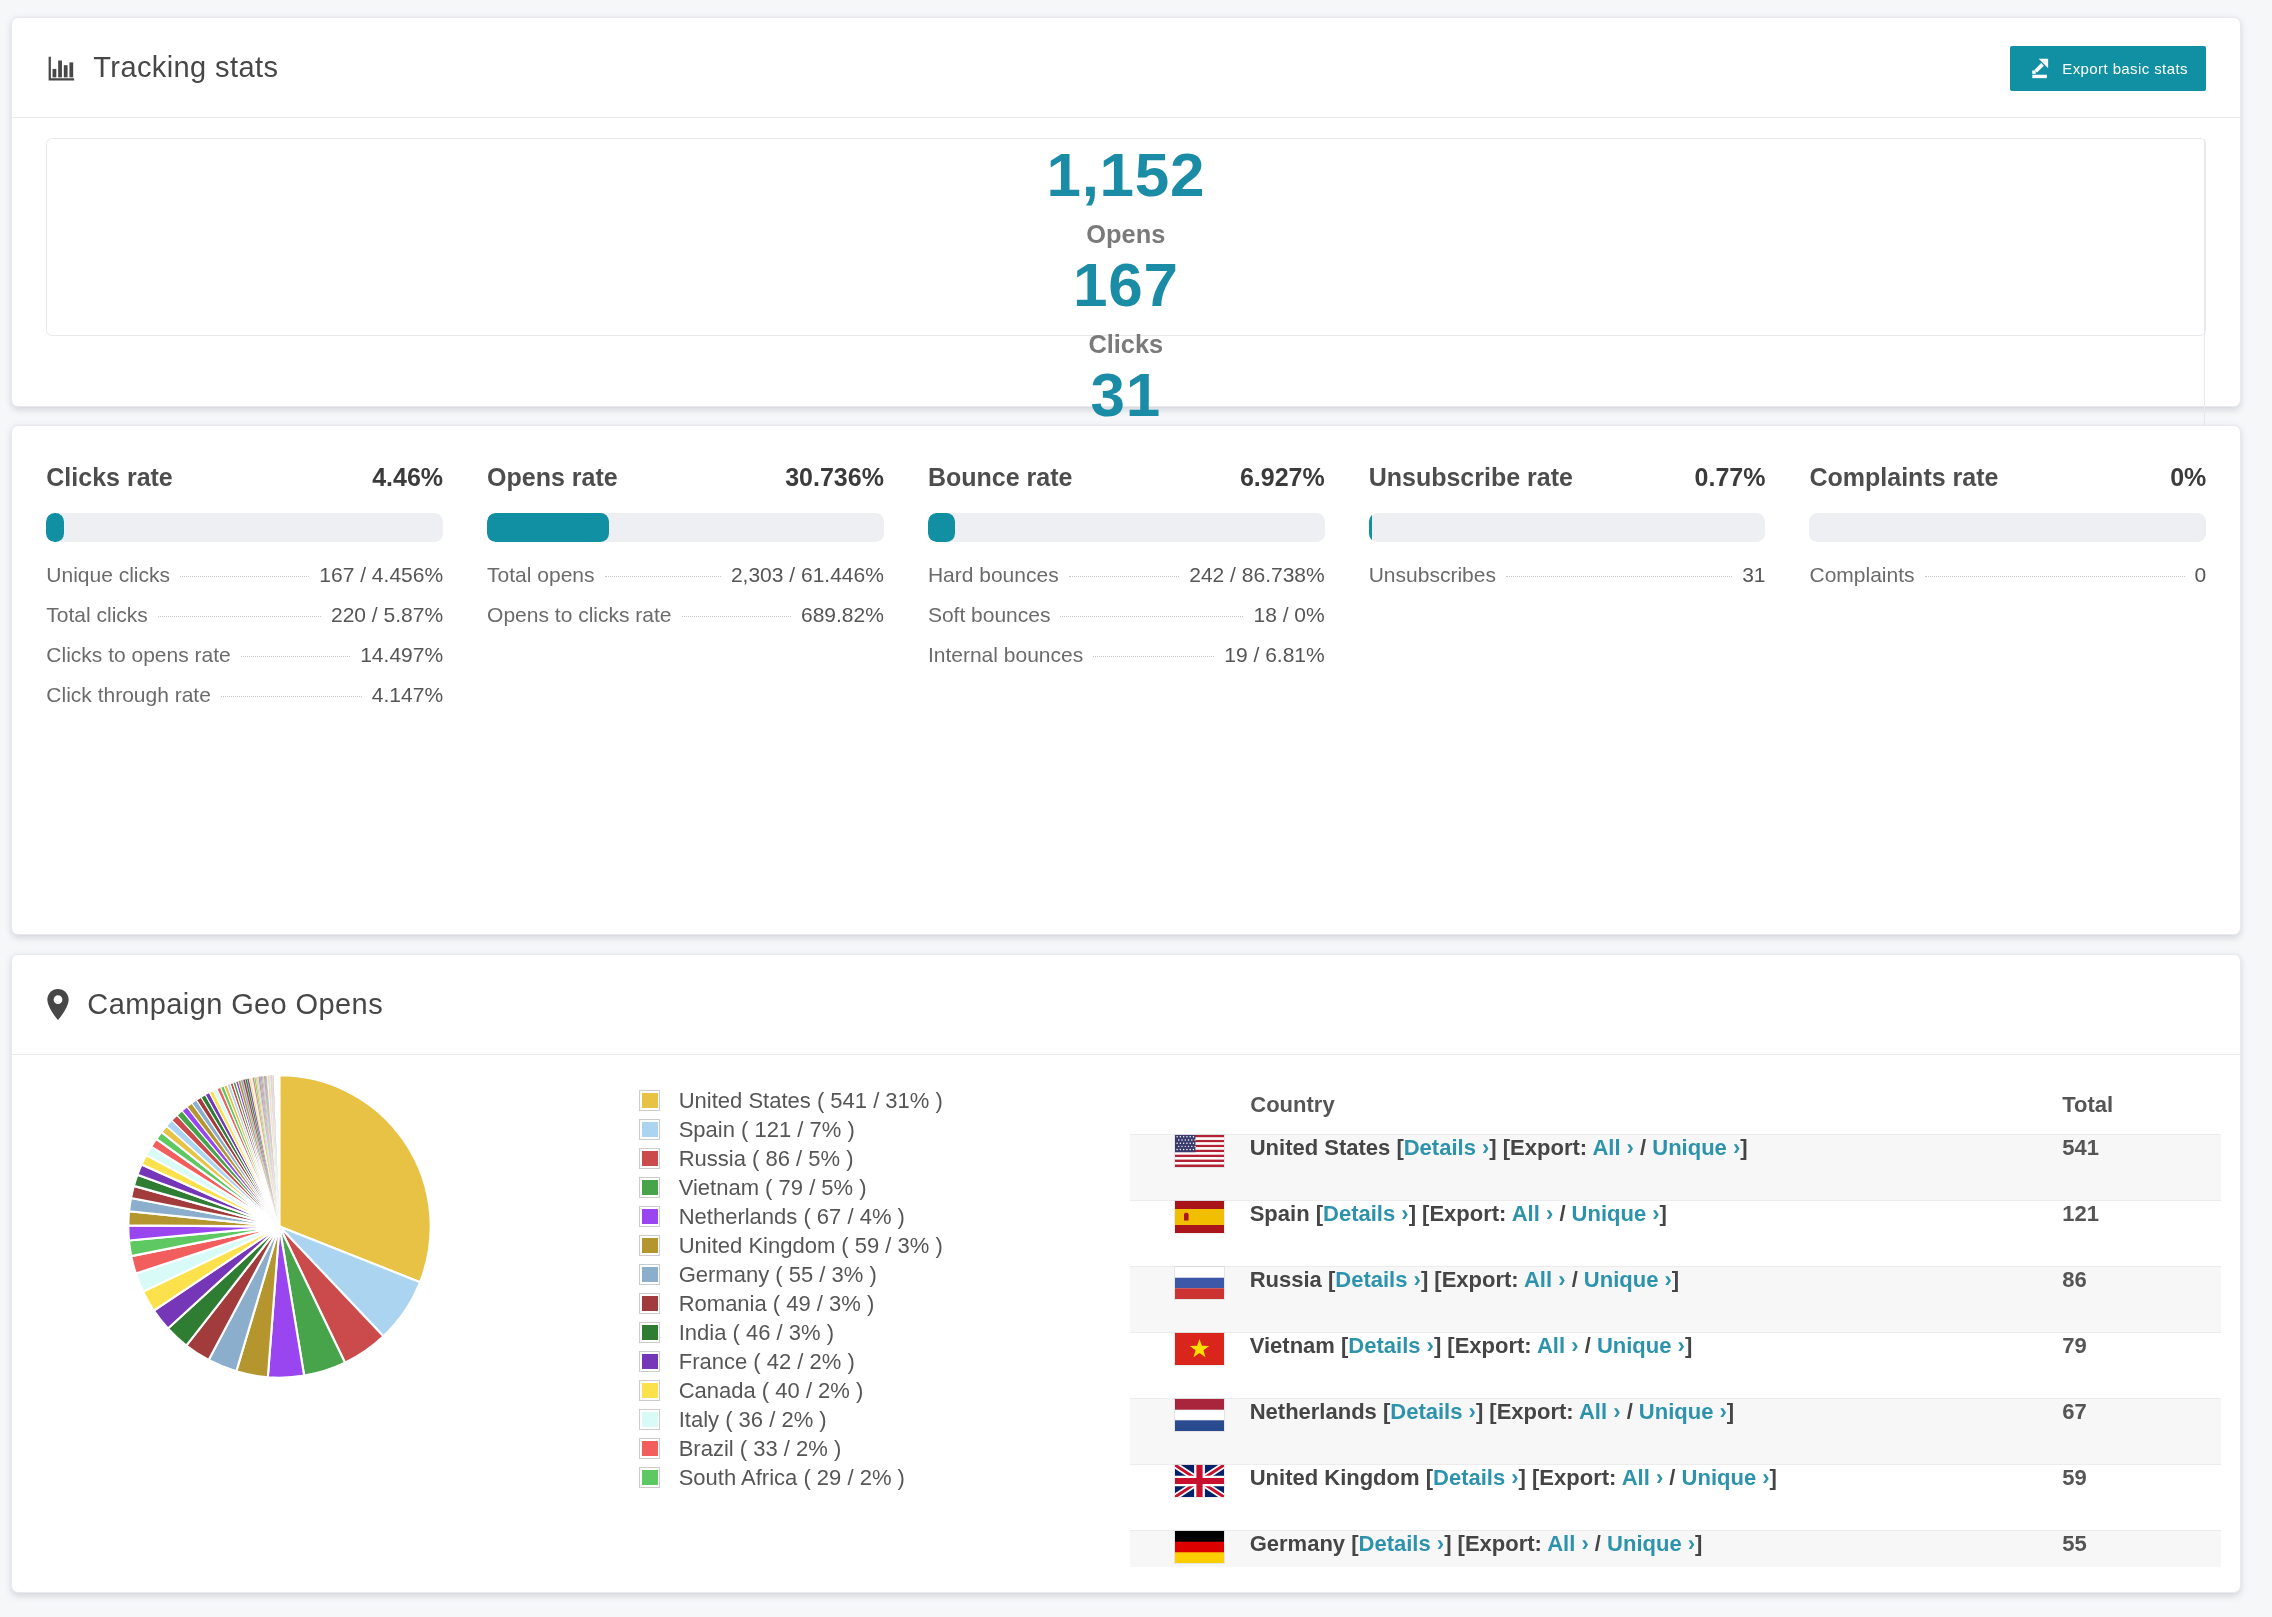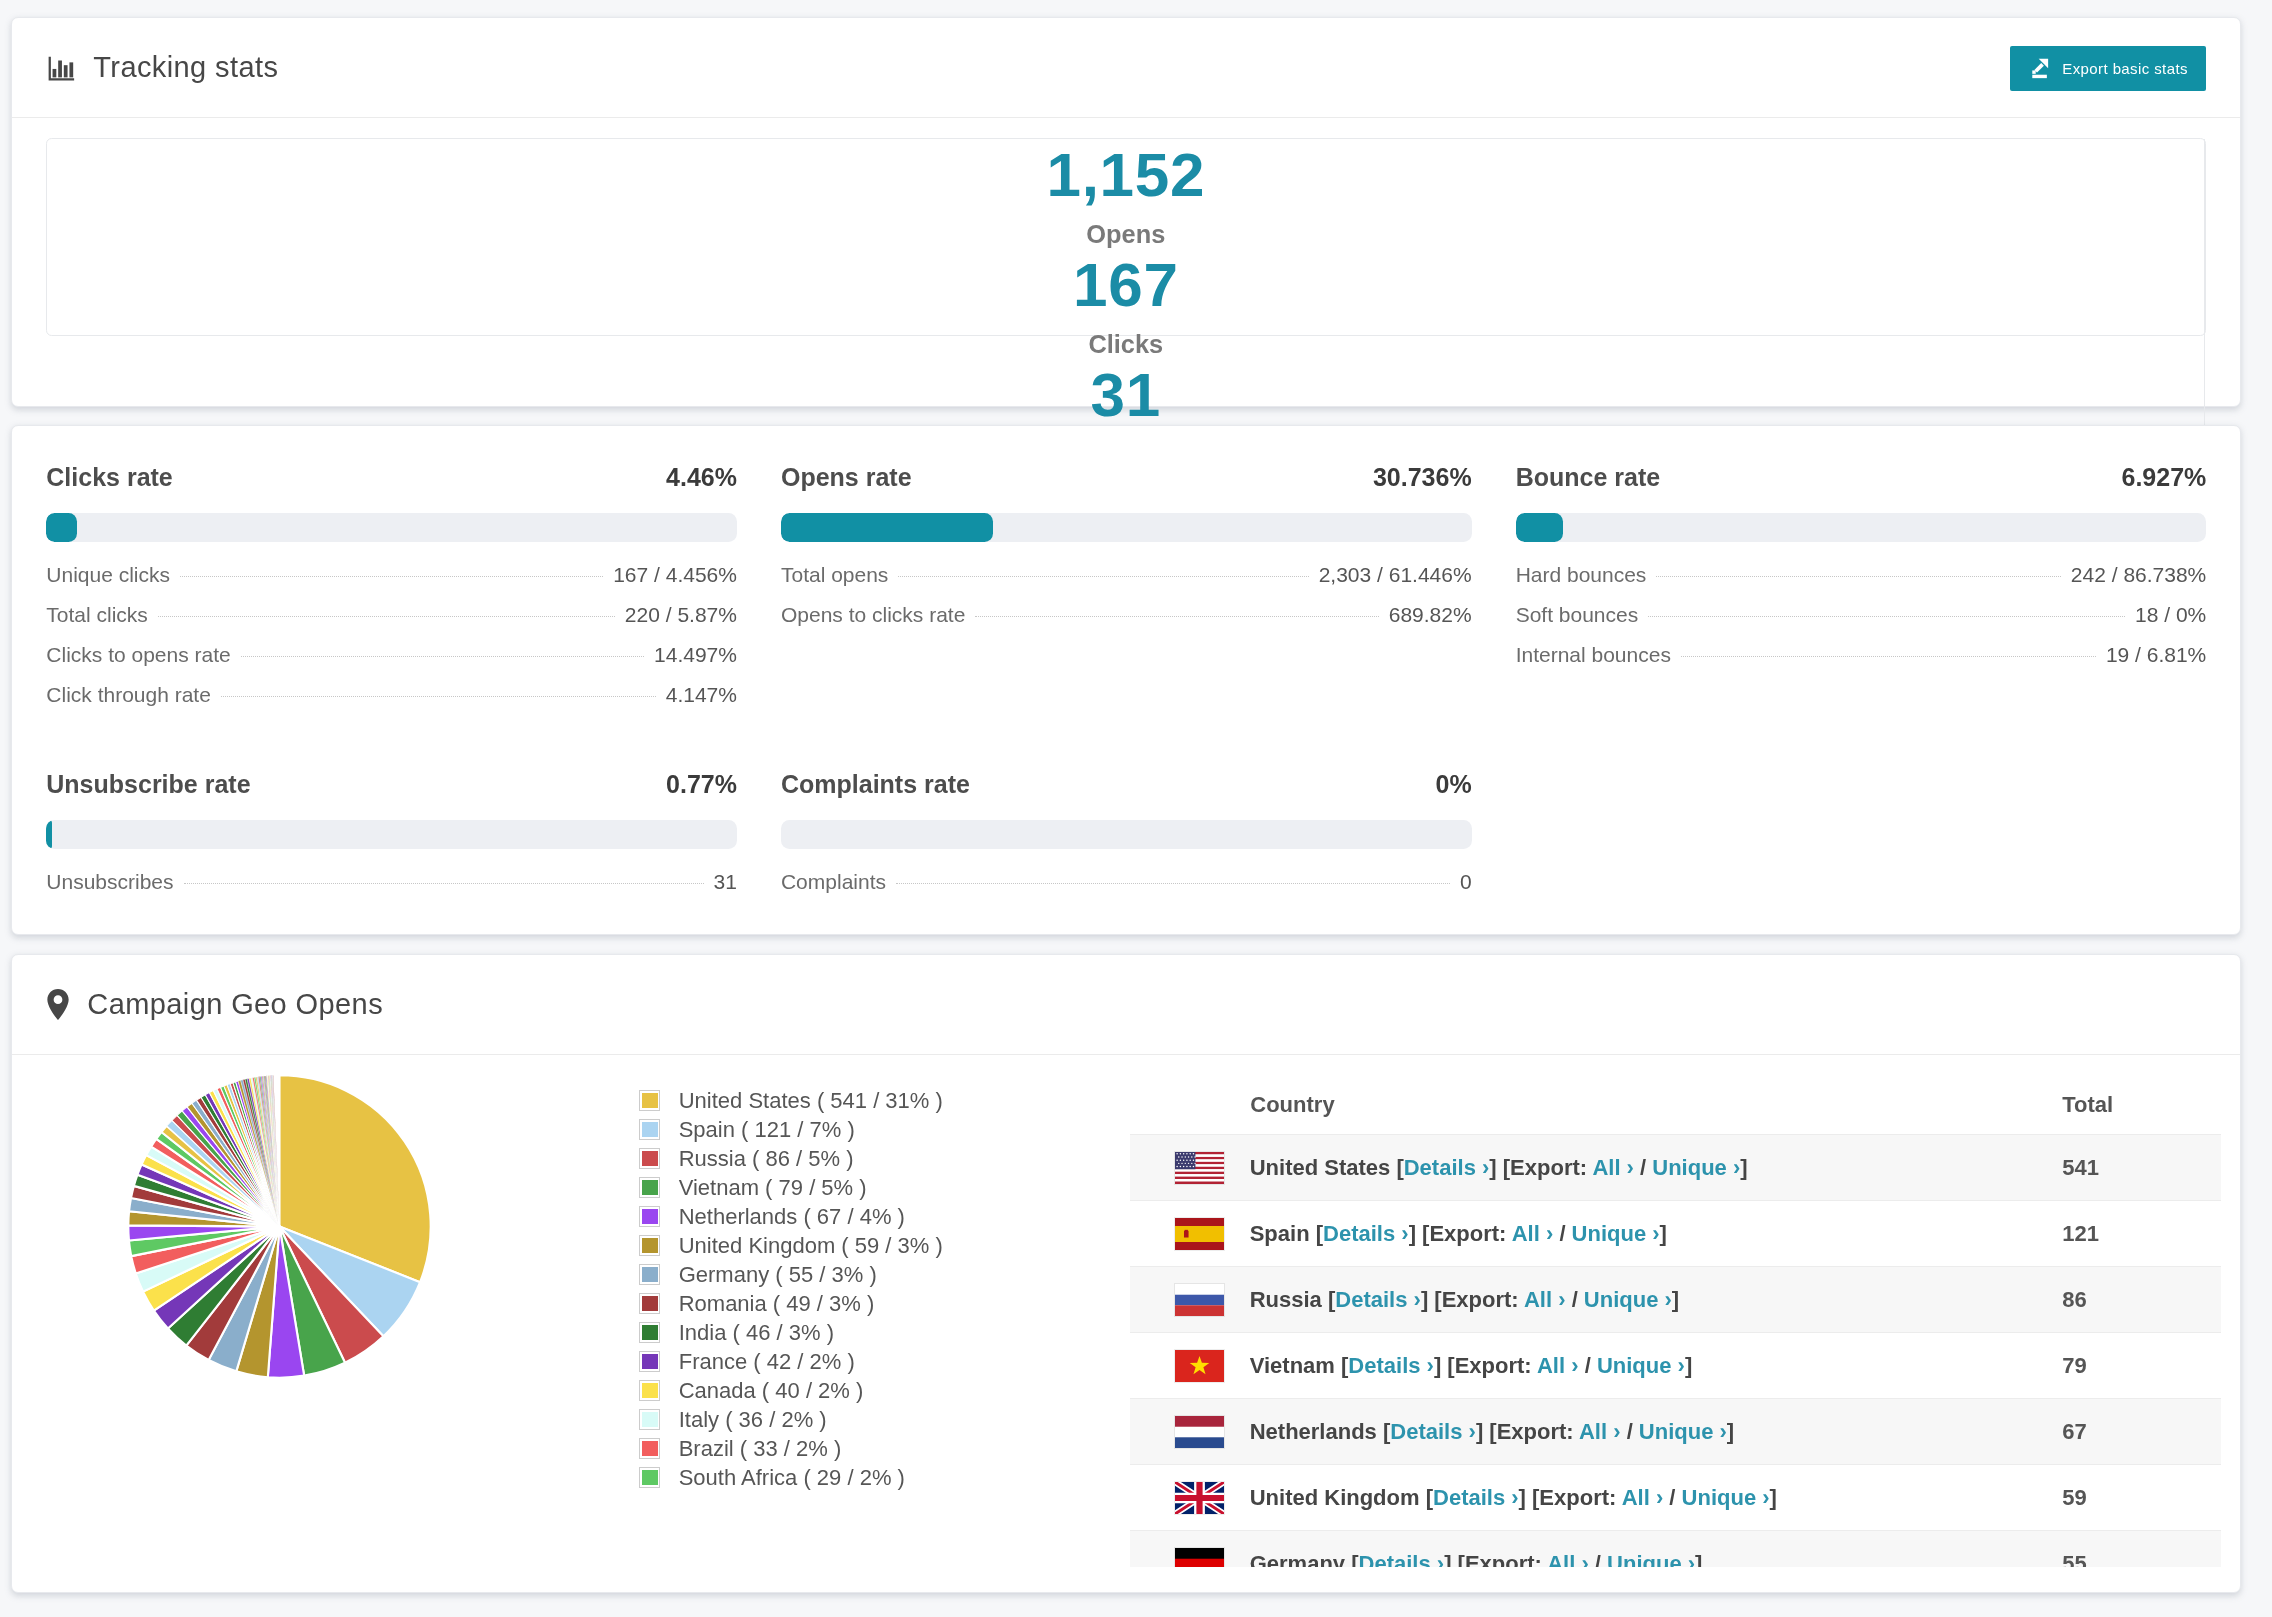--- a/index.html
+++ b/index.html
@@ -53,21 +53,21 @@
     align-items:center; justify-content:center; gap:10px;
     border-right:0.7px solid #e7e9ec;
   }
   .stat-tile:last-child { border-right:none; }
   .stat-value { font-size:62px; font-weight:800; color:#1b8ca6; letter-spacing:0.7px; }
   .stat-label { font-size:25.4px; color:#7a7a7a;font-weight:bold; }
 
   
   .rates-grid {
     padding:37px 34px 0 34px;
-    display:grid; grid-template-columns:repeat(3,1fr);
+    display:grid; grid-template-columns:repeat(5,1fr);
     column-gap:44px; row-gap:47px;
   }
   .rate-head { display:flex; justify-content:space-between; align-items:baseline; }
   .rate-title { font-size:25px; font-weight:700; color:#4d4d4d; }
   .rate-value { font-size:25px; font-weight:700; color:#3b3b3b; }
   .rate-bar {
     margin-top:21px; height:29px; background:#edeff3;
     border-radius:8.5px; overflow:hidden;
   }
   .rate-fill { height:100%; background:#1190a4; border-radius:8.5px; }
@@ -90,21 +90,21 @@
   .swatch i { display:block; width:15.5px; height:15.5px; }
   .legend-label { font-size:22px; color:#565656; white-space:nowrap; }
 
   .geo-table { position:absolute; left:1118px; top:21px; width:1091px; height:491px; overflow:hidden;font-weight:bold; }
   .g-header {
     height:58px; display:flex; align-items:center;
     padding-left:120px; font-size:22px; color:#555555;
     position:relative;
   }
   .g-row {
-    height:66px; display:flex; align-items:center;
+    height:66px; display:flex; align-items:flex-start;
     padding-left:45px; position:relative;
     border-top:0.7px solid #ececec;
     font-size:22px;
   }
   .g-row.alt { background:#f7f7f7; }
   .flag { width:49px; height:32px; flex:none; margin-right:25.4px; outline:0.7px solid rgba(0,0,0,.07); }
   .flag svg { display:block; width:49px; height:32px; }
   .g-text { white-space:nowrap; color:#454545; }
   .g-text a { color:#2d93ad; text-decoration:none; cursor:pointer; }
   .g-total-col { position:absolute; left:932px; color:#555555; }

